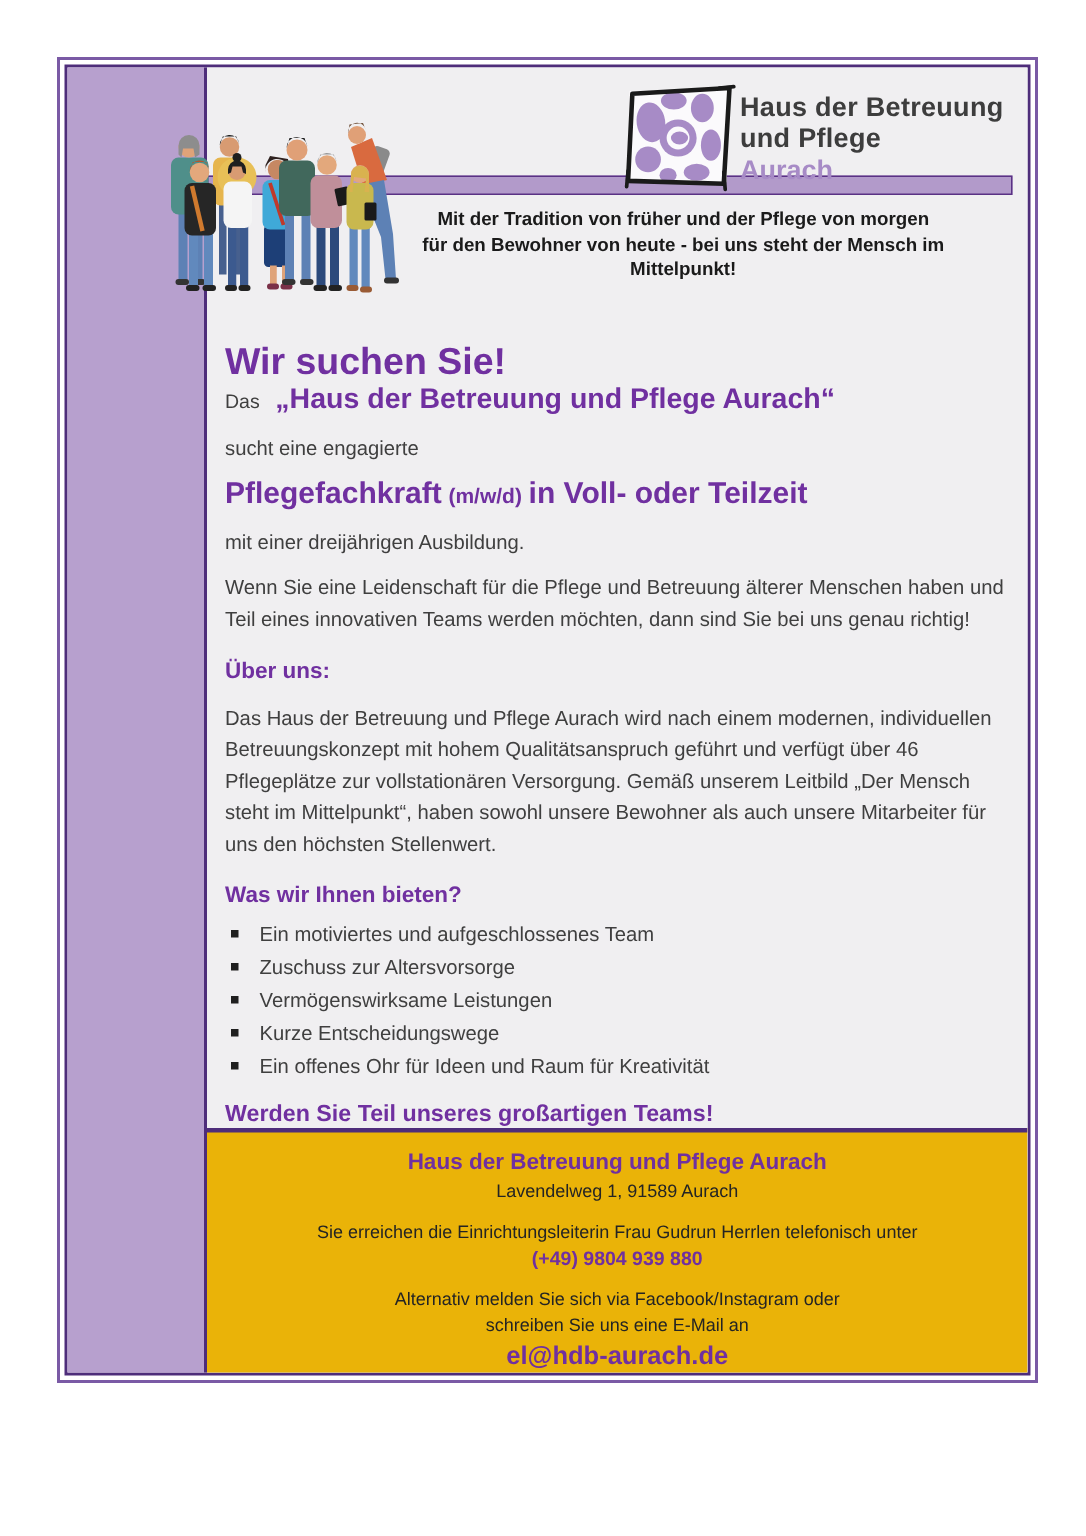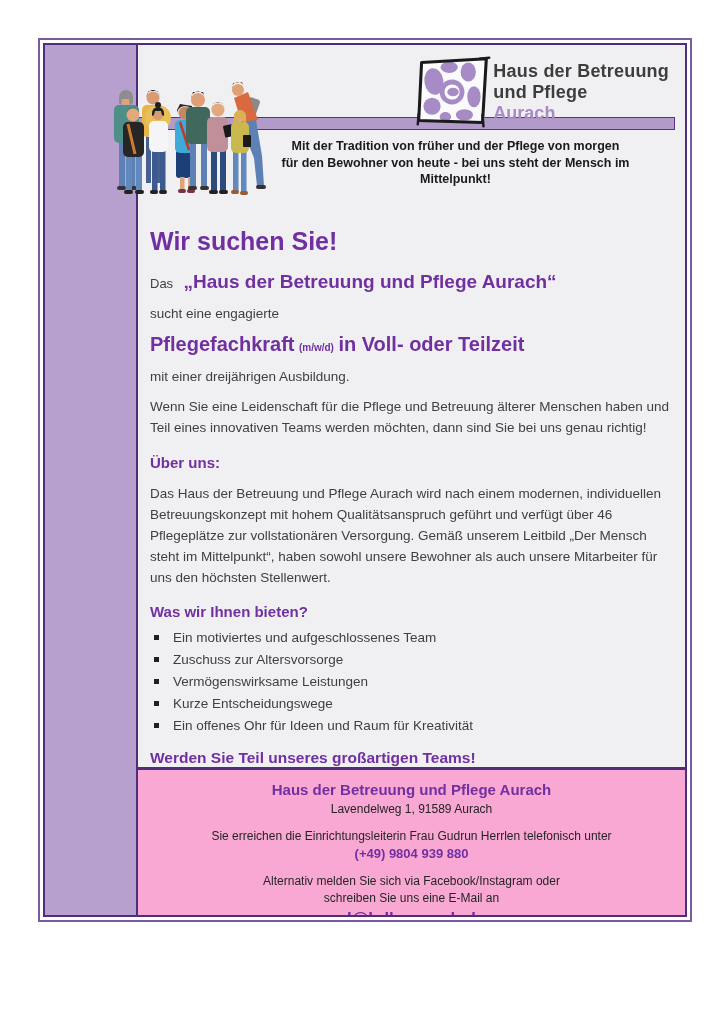--- a/index.html
+++ b/index.html
@@ -28,37 +28,37 @@
   .purple-bar { position:absolute; top:72px; left:0; right:10px; height:13px;
     background:#b29aca; border:1px solid #5a3185; }
   .tagline { position:absolute; top:93px; left:112px; right:24px; text-align:center;
     font-size:12.5px; font-weight:bold; color:#1a1a1a; line-height:1.32; }
 
   .people { position:absolute; left:48px; top:38px; width:242px; height:122px; z-index:3; }
 
   
   .content { padding:14px 14px 0 12px; }
   .h-big   { font-size:25px; font-weight:bold; color:#7030a0; }
-  .row-intro { margin-top:15px; }
+  .row-intro { }
   .intro-das { font-size:13px; color:#3f3f3f; margin-right:6px; }
   .intro-company { font-size:19px; font-weight:bold; color:#7030a0; }
   .p-small { font-size:13.5px; margin-top:13px; }
   .row-job { margin-top:12px; }
   .job-main { font-size:20px; font-weight:bold; color:#7030a0; }
-  .job-gender { font-size:10px; font-weight:bold; color:#7030a0; }
+  .job-gender { font-size:14px; font-weight:bold; color:#7030a0; }
   .p-body { font-size:13.5px; line-height:1.55; margin-top:13px; }
   .h-section { font-size:15px; font-weight:bold; color:#7030a0; margin-top:15px; }
   ul.benefits { list-style:none; margin-top:9px; }
   ul.benefits li { display:flex; gap:14px; font-size:13.5px; line-height:1.32;
     margin:4px 0; padding-left:4px; }
   .sq { width:5px; height:5px; background:#1f1f1f; margin-top:6px; flex:none; }
   .h-closing { font-size:15.5px; font-weight:bold; color:#7030a0; margin-top:14px; }
 
   
-  .footer { margin-top:auto; flex:none; min-height:166px; background:#f9a8d4;
+  .footer { margin-top:auto; flex:none; min-height:166px; background:#eab308;
     border-top:3px solid #4e2d7a; text-align:center; padding:11px 10px 10px; }
   .f-company { font-size:15px; font-weight:bold; color:#7030a0; }
   .f-small { font-size:12px; color:#242424; margin-top:4px; }
   .f-contact { font-size:12px; color:#242424; margin-top:13px; }
   .f-phone { font-size:13px; font-weight:bold; color:#7030a0; margin-top:3px; }
   .f-alt { font-size:12px; color:#242424; margin-top:12px; line-height:1.45; }
   .f-email { font-size:17px; font-weight:bold; color:#7030a0; margin-top:2px; }
 </style>
 </head>
 <body>

